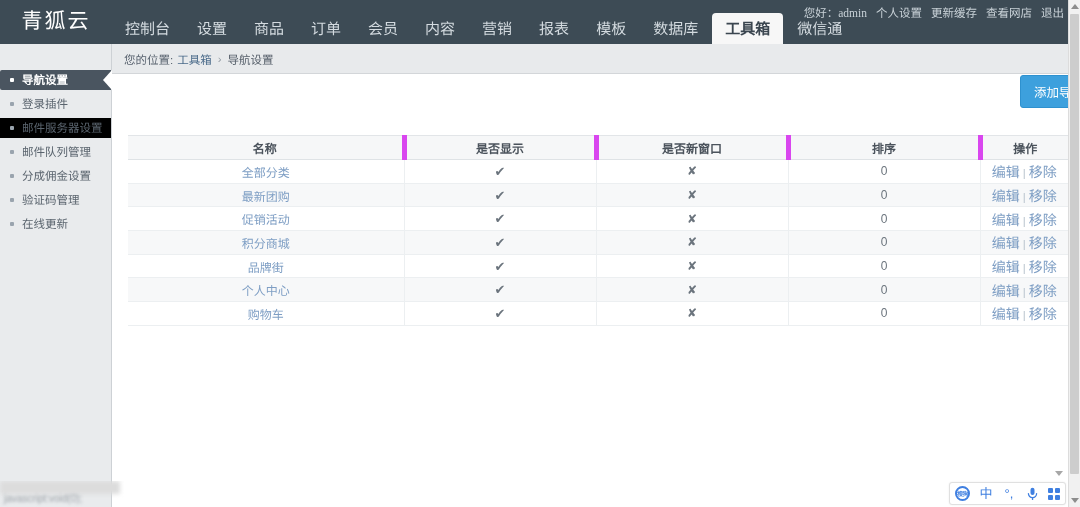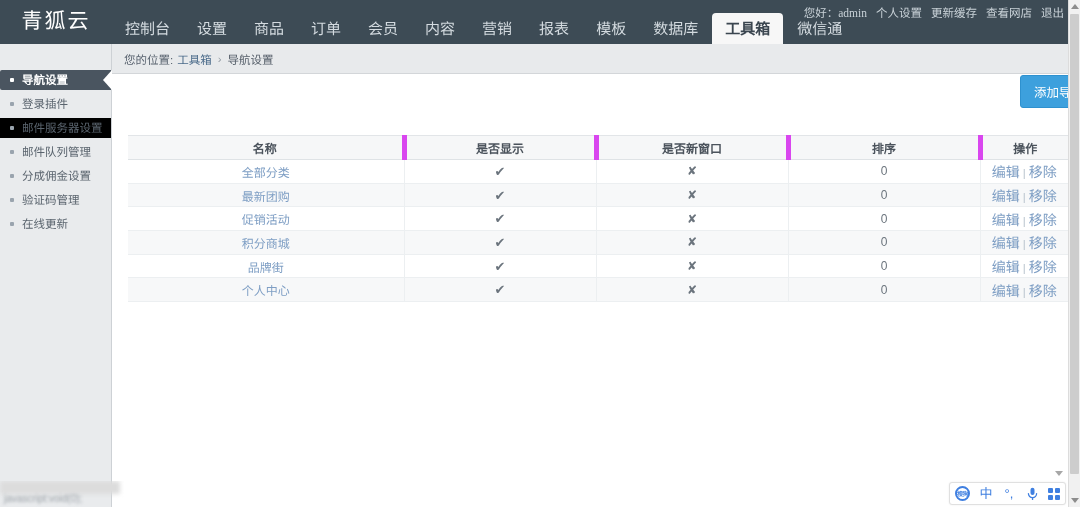--- a/index.html
+++ b/index.html
@@ -462,20 +462,29 @@
           <tr>
             <td><a class="name-link">个人中心</a></td>
             <td class="mark-yes">✔</td>
             <td class="mark-no">✘</td>
             <td>0</td>
             <td>
               <a class="act-link">编辑</a><span class="act-sep">|</span><a class="act-link">移除</a>
             </td>
           </tr>
 
+          <tr>
+            <td><a class="name-link">购物车</a></td>
+            <td class="mark-yes">✔</td>
+            <td class="mark-no">✘</td>
+            <td>0</td>
+            <td>
+              <a class="act-link">编辑</a><span class="act-sep">|</span><a class="act-link">移除</a>
+            </td>
+          </tr>
         </tbody>
       </table>
     </div>
   </div>
 
   <div class="scrollbar">
     <div class="sb-arrow up">
         <i></i>
       </div>
     <div class="sb-thumb"></div>

